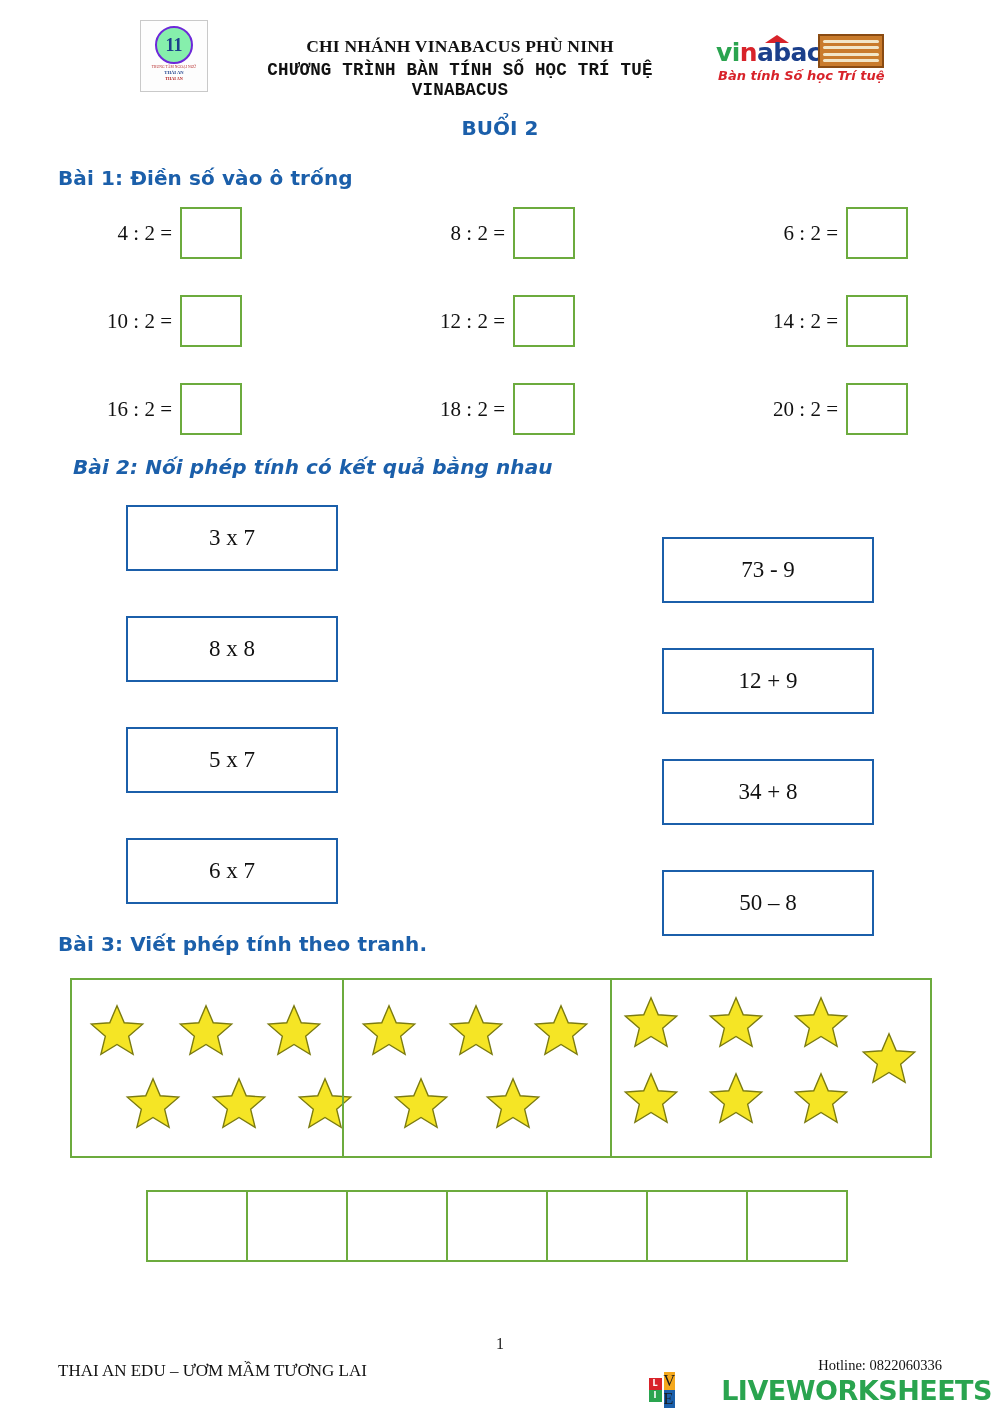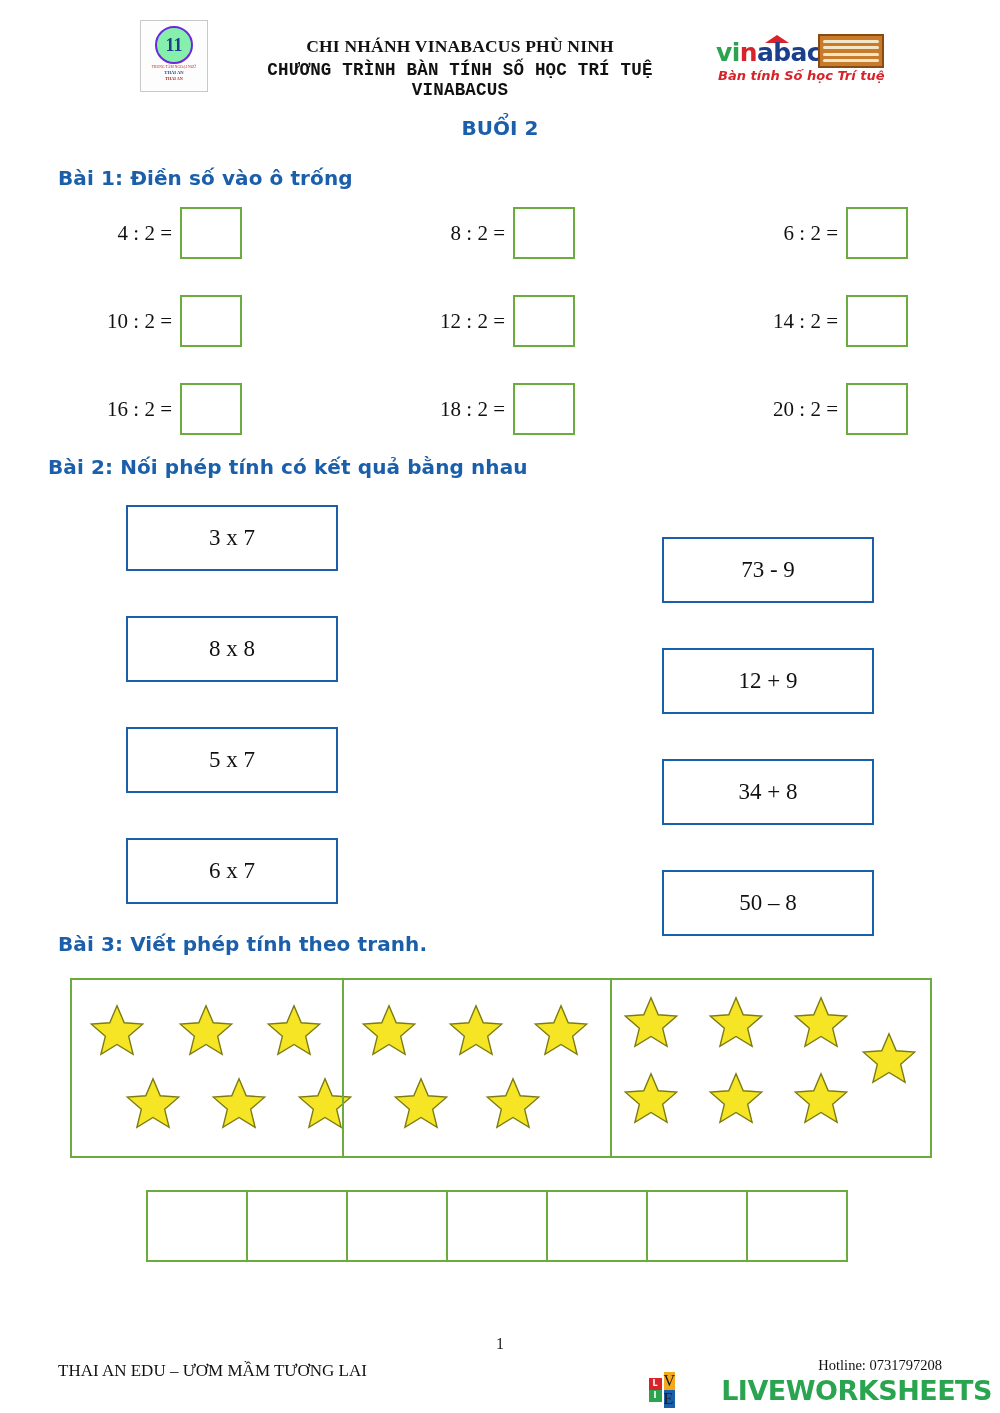--- a/index.html
+++ b/index.html
@@ -178,21 +178,21 @@
 
   .task-heading {
     position: absolute;
     font-family: "DejaVu Sans", sans-serif;
     font-weight: bold;
     font-size: 20px;
     color: #1b5faa;
     letter-spacing: .1px;
   }
   #h1 { top: 166px; left: 58px; }
-  #h2 { top: 455px; left: 48px; }
+  #h2 { top: 455px; left: 73px; font-style: italic; }
   #h3 { top: 932px; left: 58px; }
 
   
   .ex1 {
     position: absolute;
     top: 205px;
     left: 62px;
     width: 880px;
   }
   .ex1-row {
@@ -572,21 +572,21 @@
   <div class="cell"></div>
   <div class="cell"></div>
   <div class="cell"></div>
   <div class="cell"></div>
   <div class="cell"></div>
   <div class="cell"></div>
 </div>
 
 <div class="page-number">1</div>
 <div class="footer-left">THAI AN EDU – ƯƠM MẦM TƯƠNG LAI</div>
-<div class="footer-hotline">Hotline: 0731797208</div>
+<div class="footer-hotline">Hotline: 0822060336</div>
 
 <div class="lw-brand">
   <div class="lw-squares">
     <div class="sq sq-l">L</div>
     <div class="sq sq-i">I</div>
   </div>
   <div class="lw-squares2">
     <div class="sq sq-v">V</div>
     <div class="sq sq-e">E</div>
   </div>

